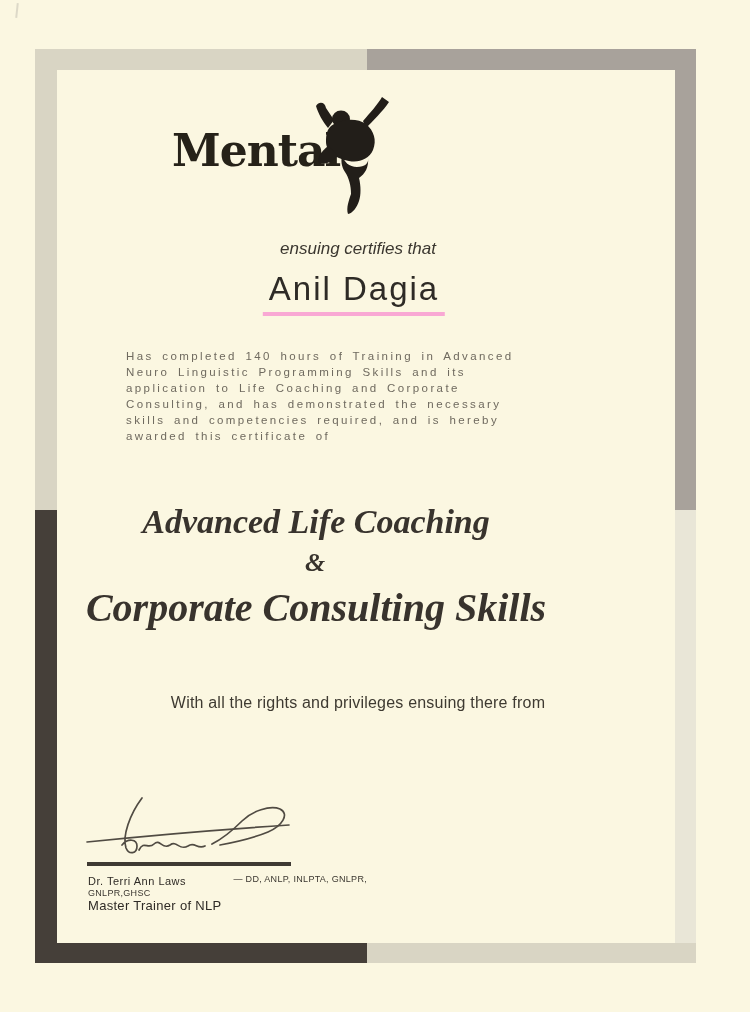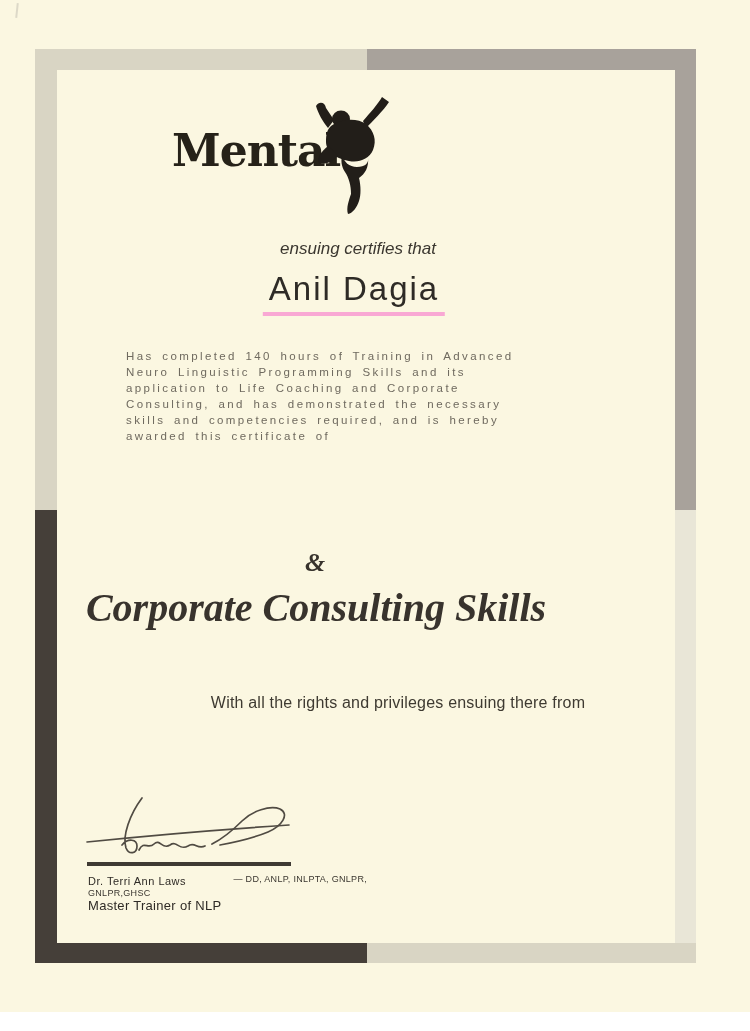--- a/index.html
+++ b/index.html
@@ -27,21 +27,21 @@
   #logo-figure{position:absolute;left:311px;top:94px;width:80px;height:126px;}
   #certifies-line{left:358px;top:239px;font-size:17px;font-style:italic;color:#3a362f;}
   #recipient-name{left:354px;top:270px;font-size:33px;letter-spacing:2px;color:var(--ink-name);
     border-bottom:4px solid #f9a8d4;padding:0 6px 4px 6px;}
   #body-paragraph{left:126px;top:348px;font-size:11.5px;line-height:16px;
     letter-spacing:2.4px;word-spacing:3px;color:var(--ink-body);white-space:pre;}
   .award-line{font-family:"Liberation Serif",serif;font-weight:700;font-style:italic;color:#38332d;}
   #award-line1{left:316px;top:503px;font-size:34px;}
   #award-amp{left:315px;top:548px;font-size:26px;}
   #award-line2{left:316px;top:584px;font-size:40px;}
-  #rights-line{left:358px;top:694px;font-size:16px;color:var(--ink-text);letter-spacing:0.2px;margin-left:40px;}
+  #rights-line{left:358px;top:694px;font-size:16px;color:var(--ink-text);letter-spacing:0.2px;}
   #date-line{left:358px;top:738px;font-size:15px;color:var(--ink-text);letter-spacing:0.8px;word-spacing:7px;}
   #signature-svg{position:absolute;left:84px;top:792px;width:215px;height:72px;}
   #signature-rule{position:absolute;left:87px;top:862px;width:204px;height:4px;background:#3f3a33;}
   #signatory-name-row{position:absolute;left:88px;top:871px;color:#2f2b26;white-space:nowrap;}
   #signatory-name{font-size:11px;letter-spacing:0.5px;}
   #signatory-credentials{font-size:9px;letter-spacing:0.3px;vertical-align:3px;color:#3a362f;margin-left:43px;}
   #signatory-credentials-wrap{position:absolute;left:88px;top:888px;font-size:9px;color:#3a362f;letter-spacing:0.3px;}
   #signatory-role{position:absolute;left:88px;top:898px;font-size:13px;color:#2f2b26;letter-spacing:0.3px;}
   #scan-scratch{position:absolute;left:16px;top:3px;width:2px;height:15px;background:#ddd9c8;transform:rotate(6deg);}
 </style>
@@ -75,20 +75,21 @@
 
   <div id="certifies-line" class="centered">ensuing certifies that</div>
   <div id="recipient-name" class="centered">Anil Dagia</div>
   <div id="body-paragraph" class="abs">Has completed 140 hours of Training in Advanced
 Neuro Linguistic Programming Skills and its
 application to Life Coaching and Corporate
 Consulting, and has demonstrated the necessary
 skills and competencies required, and is hereby
 awarded this certificate of</div>
 
+  <div id="award-line1" class="centered award-line">Advanced Life Coaching</div>
   <div id="award-amp" class="centered award-line">&amp;</div>
   <div id="award-line2" class="centered award-line">Corporate Consulting Skills</div>
 
   <div id="rights-line" class="centered">With all the rights and privileges ensuing there from</div>
 
   <svg id="signature-svg" viewBox="0 0 215 72">
     <g fill="none" stroke="#504b43" stroke-width="1.7" stroke-linecap="round">
       <path d="M3,50 C60,44 130,38 205,33"></path>
       <path d="M58,6 C46,22 38,44 42,56 C45,63 53,62 53,54 C53,47 44,46 38,53"></path>
       <path d="M55,58 C60,48 64,58 70,52 C76,46 78,58 86,53 C93,48 95,59 104,54 C111,49 113,58 121,54"></path>

